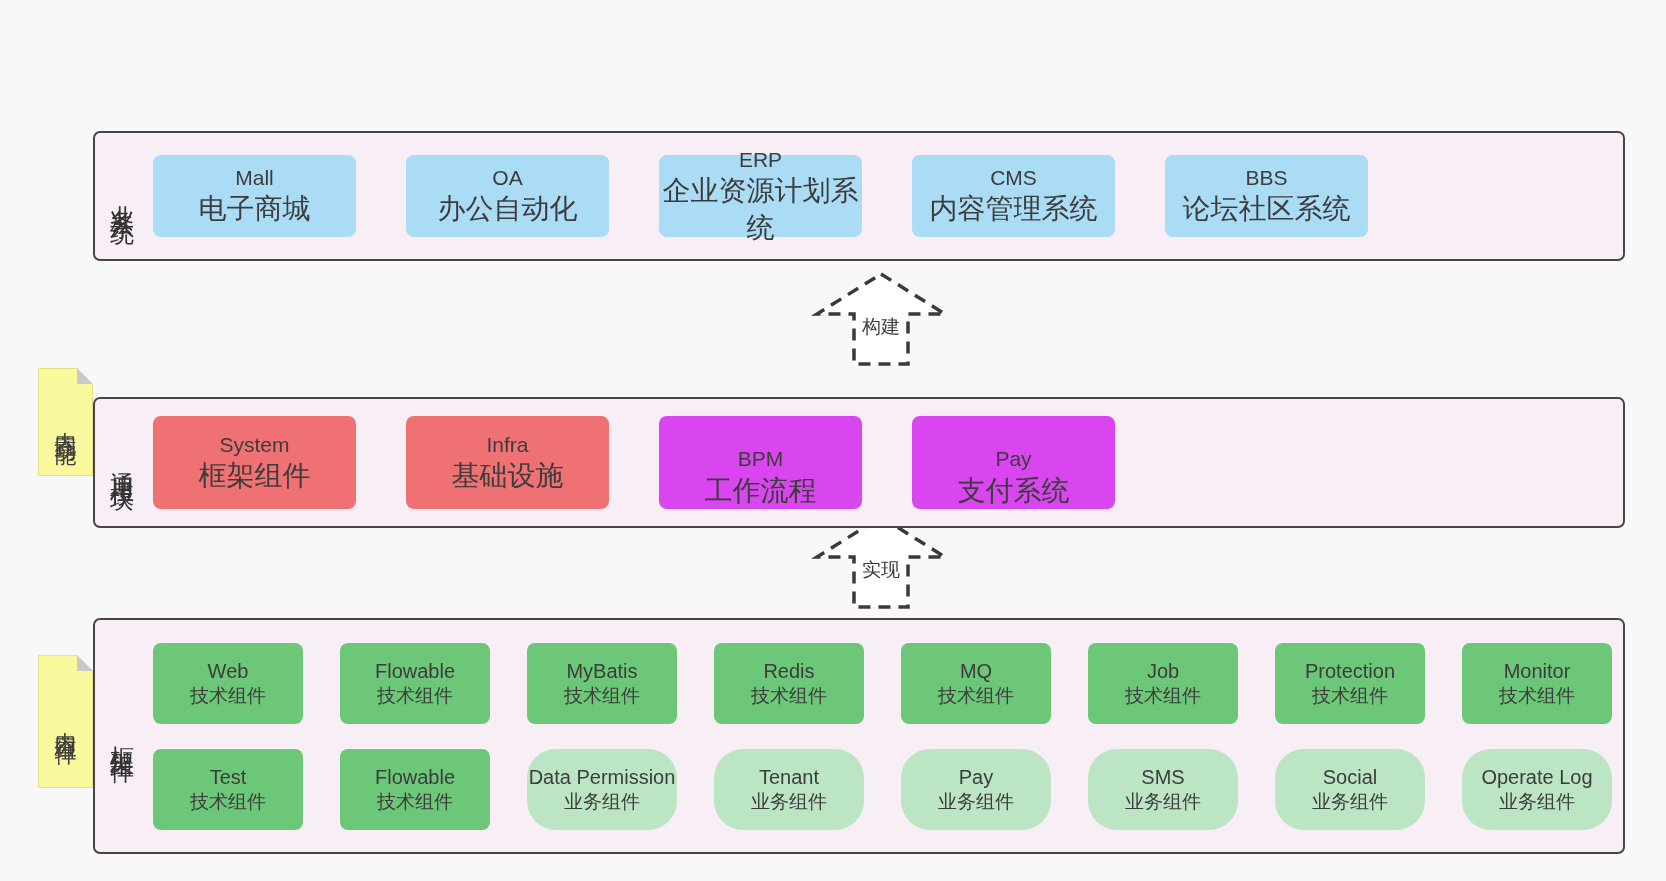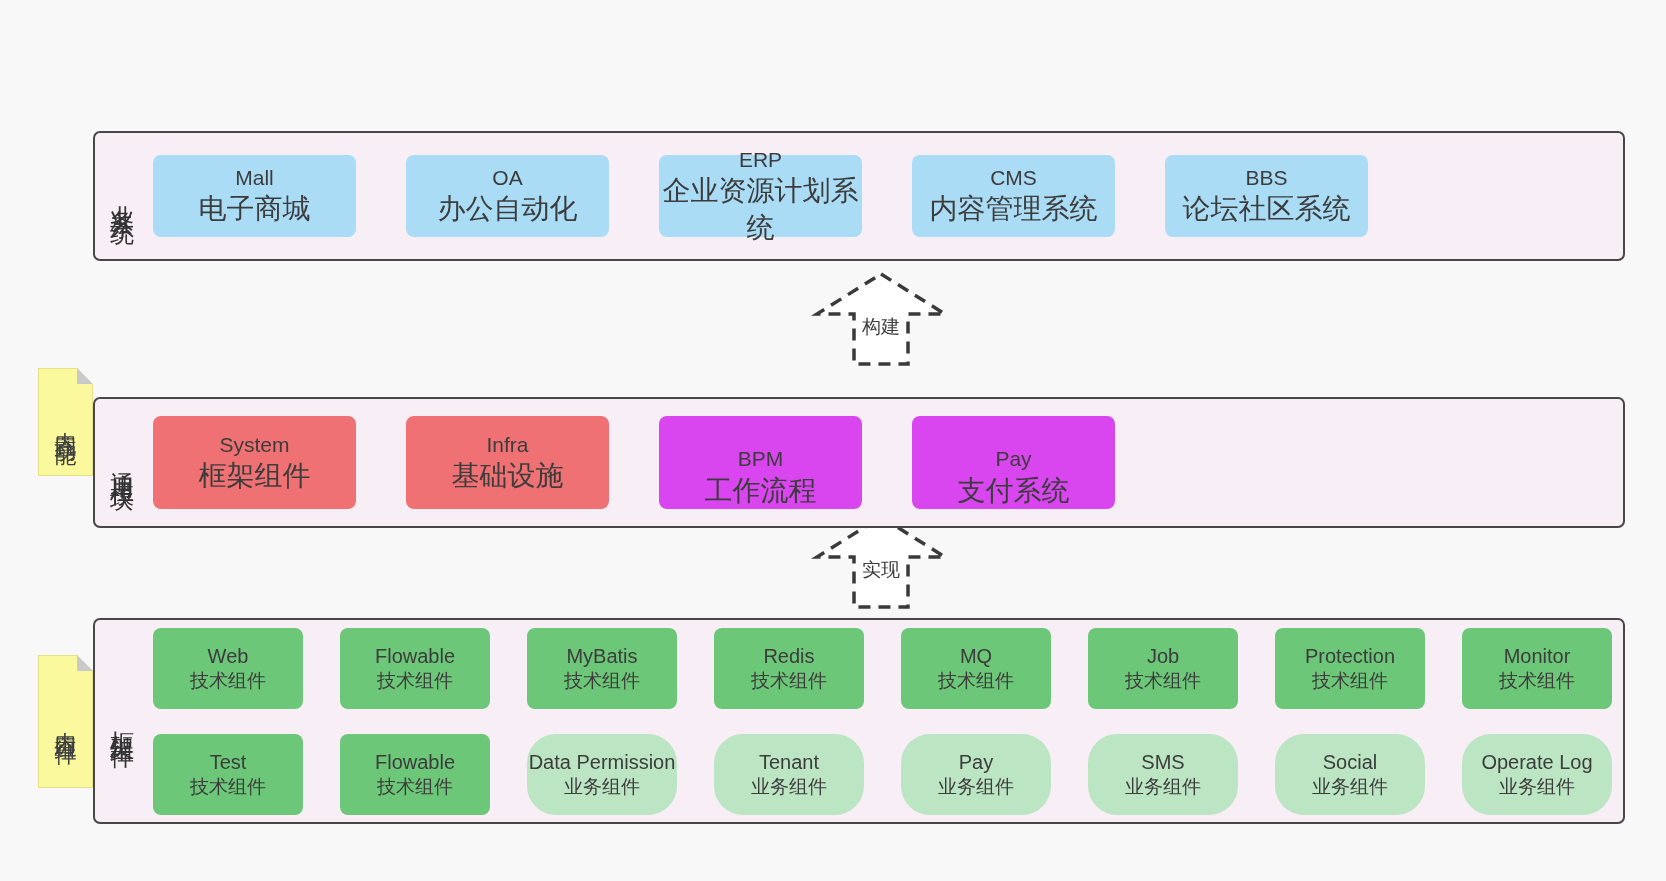--- a/index.html
+++ b/index.html
@@ -5,21 +5,21 @@
   html,body { margin:0; padding:0; }
   body { font-family:"Liberation Sans","DejaVu Sans",sans-serif; }
   .page { position:relative; width:1666px; height:881px; background:#f8f8f8; overflow:hidden; }
 
   .layer {
     position:absolute; left:93px; width:1532px; box-sizing:border-box;
     background:#f7eef6; border:2px solid #474747; border-radius:7px; z-index:2;
   }
   #layer-business   { top:131px; height:130px; }
   #layer-modules    { top:372px; height:131px;margin-top:25px; }
-  #layer-components { top:618px; height:206px; }
+  #layer-components { top:618px; height:236px; }
 
   .side-label {
     position:absolute; left:15px; top:50%; transform:translateY(-50%);
     writing-mode:vertical-rl; text-orientation:upright;
     font-size:24px; letter-spacing:5px; color:#333; line-height:1;
   }
 
   .grid {
     position:absolute; left:58px; top:0; bottom:0;
     display:flex; flex-direction:column; justify-content:center; gap:25px;

